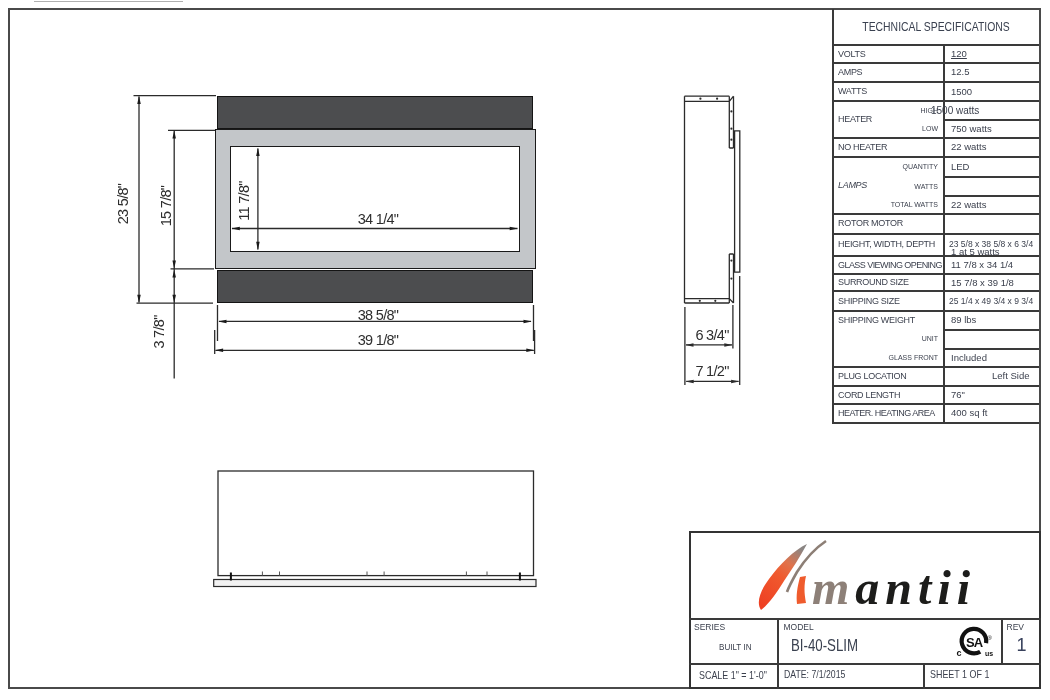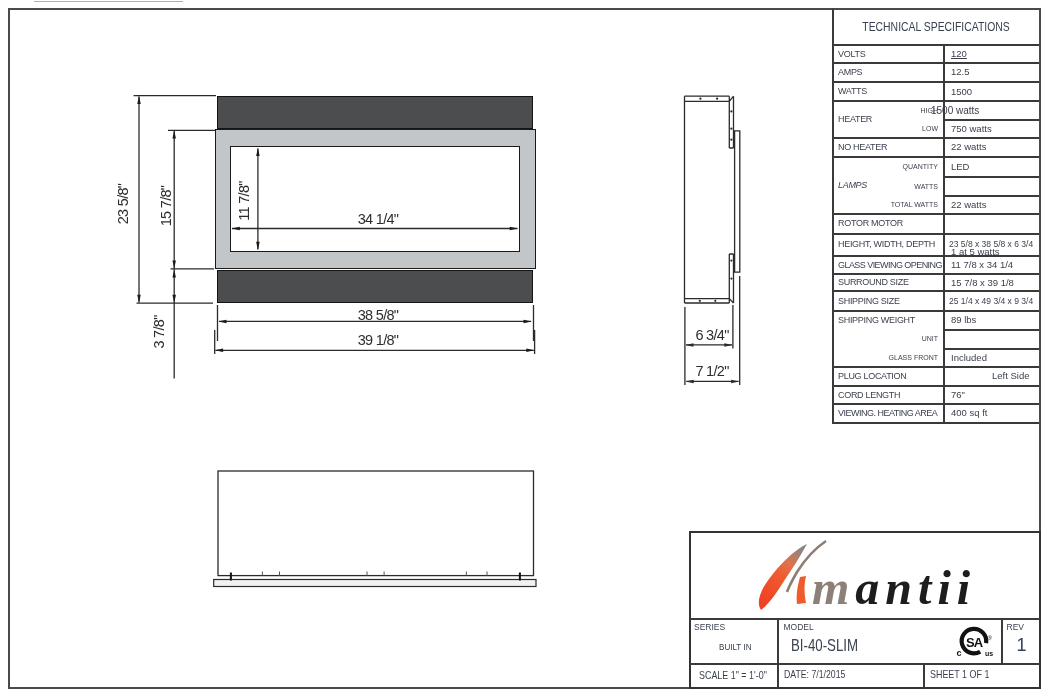--- a/index.html
+++ b/index.html
@@ -52,21 +52,21 @@
 <div class="txt" style="letter-spacing:-0.3px;left:838px;top:138.3px;line-height:18.9px;font-size:9px;">NO HEATER</div>
 <div class="txt" style="letter-spacing:-0.3px;left:838px;top:157.2px;line-height:57px;font-size:9px;font-style:italic;">LAMPS</div>
 <div class="txt" style="letter-spacing:-0.3px;left:838px;top:214.2px;line-height:19.8px;font-size:9px;">ROTOR MOTOR</div>
 <div class="txt" style="letter-spacing:-0.3px;left:838px;top:234px;line-height:21.7px;font-size:9px;">HEIGHT, WIDTH, DEPTH</div>
 <div class="txt" style="letter-spacing:-0.55px;left:838px;top:255.7px;line-height:18.6px;font-size:9px;">GLASS VIEWING OPENING</div>
 <div class="txt" style="letter-spacing:-0.3px;left:838px;top:274.3px;line-height:17.1px;font-size:9px;">SURROUND SIZE</div>
 <div class="txt" style="letter-spacing:-0.3px;left:838px;top:291.4px;line-height:20px;font-size:9px;">SHIPPING SIZE</div>
 <div class="txt" style="letter-spacing:-0.3px;left:838px;top:311.4px;line-height:18.6px;font-size:9px;">SHIPPING WEIGHT</div>
 <div class="txt" style="letter-spacing:-0.3px;left:838px;top:367.1px;line-height:18.6px;font-size:9px;">PLUG LOCATION</div>
 <div class="txt" style="letter-spacing:-0.3px;left:838px;top:385.7px;line-height:18.6px;font-size:9px;">CORD LENGTH</div>
-<div class="txt" style="letter-spacing:-0.5px;left:838px;top:404.3px;line-height:18.7px;font-size:9px;">VIEWING. HEATING AREA</div>
+<div class="txt" style="letter-spacing:-0.5px;left:838px;top:404.3px;line-height:18.7px;font-size:9px;">HEATER. HEATING AREA</div>
 
 <div class="txt" style="left:832px;top:101px;width:106px;text-align:right;line-height:19.3px;font-size:7px;">HIGH</div>
 <div class="txt" style="left:832px;top:120.3px;width:106px;text-align:right;line-height:18px;font-size:7px;">LOW</div>
 <div class="txt" style="left:832px;top:157.2px;width:106px;text-align:right;line-height:19.9px;font-size:7px;">QUANTITY</div>
 <div class="txt" style="left:832px;top:177.1px;width:106px;text-align:right;line-height:19.3px;font-size:7px;">WATTS</div>
 <div class="txt" style="left:832px;top:196.4px;width:106px;text-align:right;line-height:17.8px;font-size:7px;">TOTAL WATTS</div>
 <div class="txt" style="left:832px;top:330px;width:106px;text-align:right;line-height:18.6px;font-size:7px;">UNIT</div>
 <div class="txt" style="left:832px;top:348.6px;width:106px;text-align:right;line-height:18.5px;font-size:7px;">GLASS FRONT</div>
 
 <div class="txt" style="left:951px;top:44.6px;line-height:18.4px;font-size:9.5px;text-decoration:underline;">120</div>

